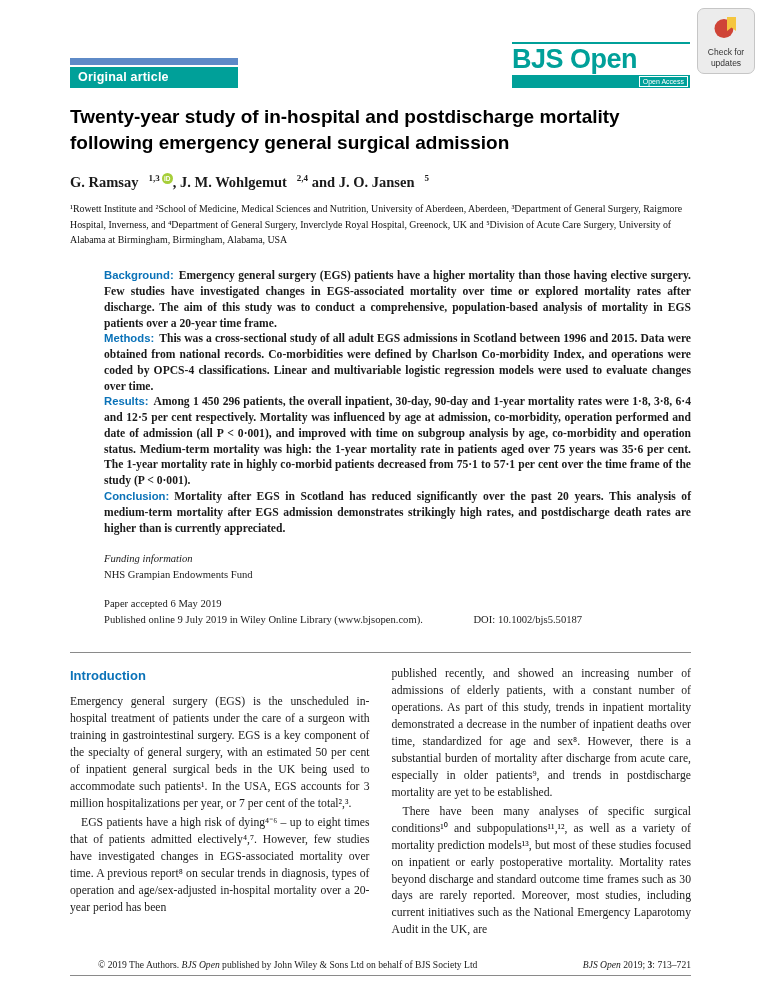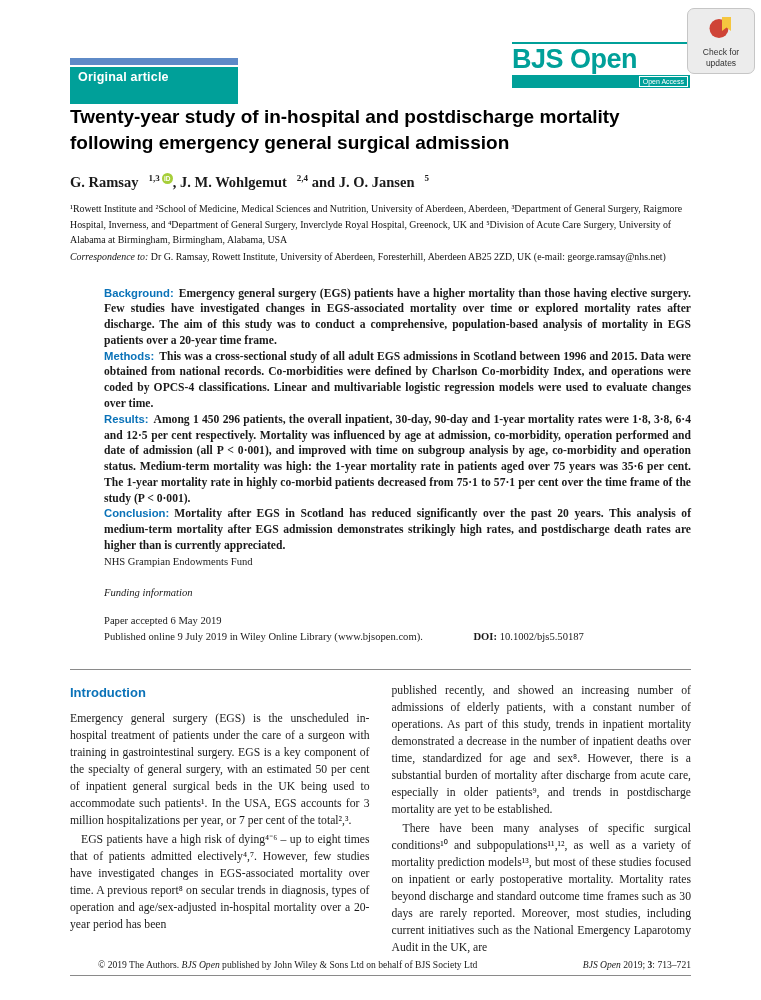--- a/index.html
+++ b/index.html
@@ -12,37 +12,37 @@
   html,body{margin:0;padding:0;}
   body{
     width:761px;height:1000px;position:relative;background:#ffffff;
     font-family:"Liberation Serif", serif;color:#1a1a1a;overflow:hidden;
   }
 
   
   .article-type-block{position:absolute;left:70px;top:58px;width:168px;}
   .blue-bar{height:7px;background:var(--bluebar);margin-bottom:2px;}
   .teal-box{
-    height:37px;line-height:21px;background:var(--teal);color:#fff;
+    height:21px;line-height:21px;background:var(--teal);color:#fff;
     font-family:"Liberation Sans", sans-serif;font-weight:bold;font-size:12.5px;
     padding-left:8px;letter-spacing:.2px;
   }
   .journal-logo{position:absolute;left:512px;top:42px;width:178px;}
   .logo-topline{border-top:2px solid var(--teal);}
   .logo-text{
     font-family:"Liberation Sans", sans-serif;font-weight:bold;font-size:27px;
     color:var(--teal);letter-spacing:-.5px;line-height:1.05;margin:1px 0 2px 0;
   }
   .logo-bar{position:relative;height:13px;background:var(--teal);}
   .open-access{
     position:absolute;right:2px;top:1px;color:#fff;border:1px solid #fff;
     font-family:"Liberation Sans", sans-serif;font-size:7px;line-height:9px;padding:0 3px;
   }
   .check-badge{
-    position:absolute;right:6px;top:8px;width:68px;height:66px;
+    position:absolute;right:6px;top:8px;width:58px;height:66px;
     background:#ececec;border:1px solid #c6c6c6;border-radius:7px;
     text-align:center;padding-top:6px;cursor:pointer;
   }
   .check-text{
     font-family:"Liberation Sans", sans-serif;font-size:8.5px;line-height:1.25;
     color:#333;margin-top:2px;
   }
 
   
   .content{padding:104px 70px 0 70px;}
@@ -65,21 +65,21 @@
   
   .abstract{margin:21px 0 0 34px;width:587px;}
   p.abs{margin:0;font-weight:bold;font-size:11.6px;line-height:1.36;text-align:justify;}
   .abs-label{
     color:var(--headblue);font-family:"Liberation Sans", sans-serif;
     font-weight:bold;margin-right:5px;font-size:11.3px;
   }
   .meta{margin:0;font-size:10.6px;line-height:1.5;}
   .meta-top{margin-top:15px;}
   .meta-gap{margin-top:13px;}
-  .meta b{font-weight:bold;padding-left:48px;}
+  .meta b{font-weight:normal;padding-left:48px;}
 
   
   hr.rule{border:none;border-top:1px solid #8a8a8a;margin:24px 0 0 0;}
   .columns{display:flex;gap:22px;margin-top:13px;}
   .col{flex:1;min-width:0;}
   h2.section-heading{
     font-family:"Liberation Sans", sans-serif;font-weight:bold;font-size:13px;
     color:var(--headblue);margin:2px 0 11px 0;
   }
   p.body-p{margin:0 0 2px 0;font-size:11.7px;line-height:1.45;text-align:justify;}
@@ -119,30 +119,29 @@
 </div>
 
 <div class="content">
 
   <h1 class="title">Twenty-year study of in-hospital and postdischarge mortality following emergency general surgical admission</h1>
 
   <p class="authors"><span>G. Ramsay</span><sup>1,3</sup><span class="orcid">iD</span><span>, </span><span>J. M. Wohlgemut</span><sup>2,4</sup><span> and </span><span>J. O. Jansen</span><sup>5</sup></p>
 
   <p class="affiliations">¹Rowett Institute and ²School of Medicine, Medical Sciences and Nutrition, University of Aberdeen, Aberdeen, ³Department of General Surgery, Raigmore Hospital, Inverness, and ⁴Department of General Surgery, Inverclyde Royal Hospital, Greenock, UK and ⁵Division of Acute Care Surgery, University of Alabama at Birmingham, Birmingham, Alabama, USA</p>
 
-  <p class="correspondence"><span class="ital">Correspondence to:</span><span> Dr G. Ramsay, Rowett Institute, University of Aberdeen, Foresterhill, Aberdeen AB25 2ZD, UK (e-mail: george.ramsay@nhs.net)</span></p>
 
   <div class="abstract">
     <p class="abs"><span class="abs-label">Background:</span><span>Emergency general surgery (EGS) patients have a higher mortality than those having elective surgery. Few studies have investigated changes in EGS-associated mortality over time or explored mortality rates after discharge. The aim of this study was to conduct a comprehensive, population-based analysis of mortality in EGS patients over a 20-year time frame.</span></p>
     <p class="abs"><span class="abs-label">Methods:</span><span>This was a cross-sectional study of all adult EGS admissions in Scotland between 1996 and 2015. Data were obtained from national records. Co-morbidities were defined by Charlson Co-morbidity Index, and operations were coded by OPCS-4 classifications. Linear and multivariable logistic regression models were used to evaluate changes over time.</span></p>
     <p class="abs"><span class="abs-label">Results:</span><span>Among 1 450 296 patients, the overall inpatient, 30-day, 90-day and 1-year mortality rates were 1·8, 3·8, 6·4 and 12·5 per cent respectively. Mortality was influenced by age at admission, co-morbidity, operation performed and date of admission (all P &lt; 0·001), and improved with time on subgroup analysis by age, co-morbidity and operation status. Medium-term mortality was high: the 1-year mortality rate in patients aged over 75 years was 35·6 per cent. The 1-year mortality rate in highly co-morbid patients decreased from 75·1 to 57·1 per cent over the time frame of the study (P &lt; 0·001).</span></p>
     <p class="abs"><span class="abs-label">Conclusion:</span><span>Mortality after EGS in Scotland has reduced significantly over the past 20 years. This analysis of medium-term mortality after EGS admission demonstrates strikingly high rates, and postdischarge death rates are higher than is currently appreciated.</span></p>
 
+    <p class="meta meta-top ital">Funding information</p>
     <p class="meta">NHS Grampian Endowments Fund</p>
-    <p class="meta meta-top ital">Funding information</p>
     <p class="meta meta-gap">Paper accepted 6 May 2019</p>
     <p class="meta"><span>Published online 9 July 2019 in Wiley Online Library (www.bjsopen.com). </span><b>DOI:</b><span> 10.1002/bjs5.50187</span></p>
   </div>
 
   <hr class="rule">
 
   <div class="columns">
     <div class="col">
       <h2 class="section-heading">Introduction</h2>
       <p class="body-p">Emergency general surgery (EGS) is the unscheduled in-hospital treatment of patients under the care of a surgeon with training in gastrointestinal surgery. EGS is a key component of the specialty of general surgery, with an estimated 50 per cent of inpatient general surgical beds in the UK being used to accommodate such patients¹. In the USA, EGS accounts for 3 million hospitalizations per year, or 7 per cent of the total²,³.</p>

